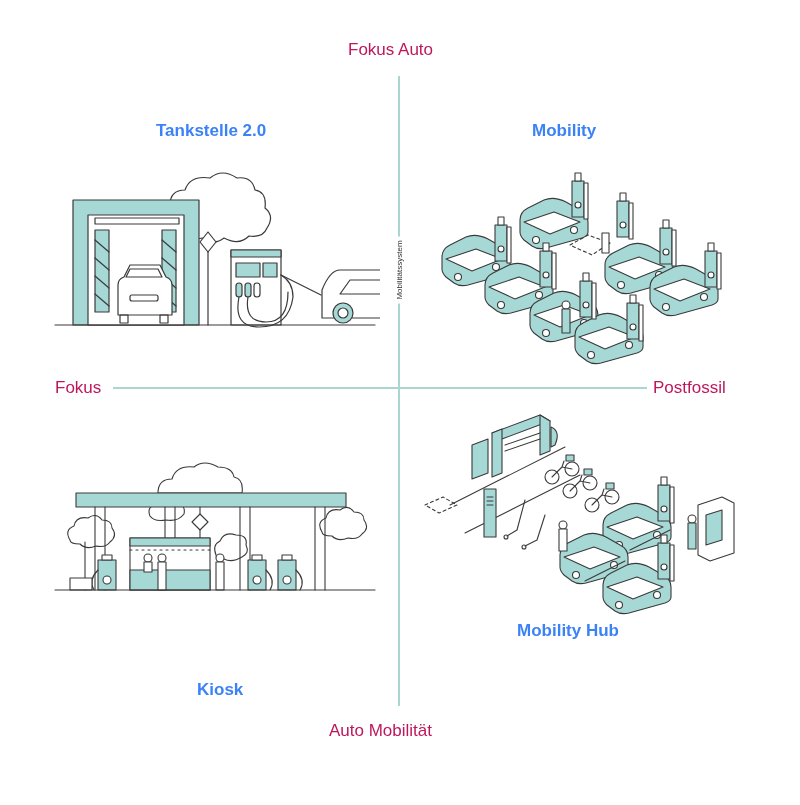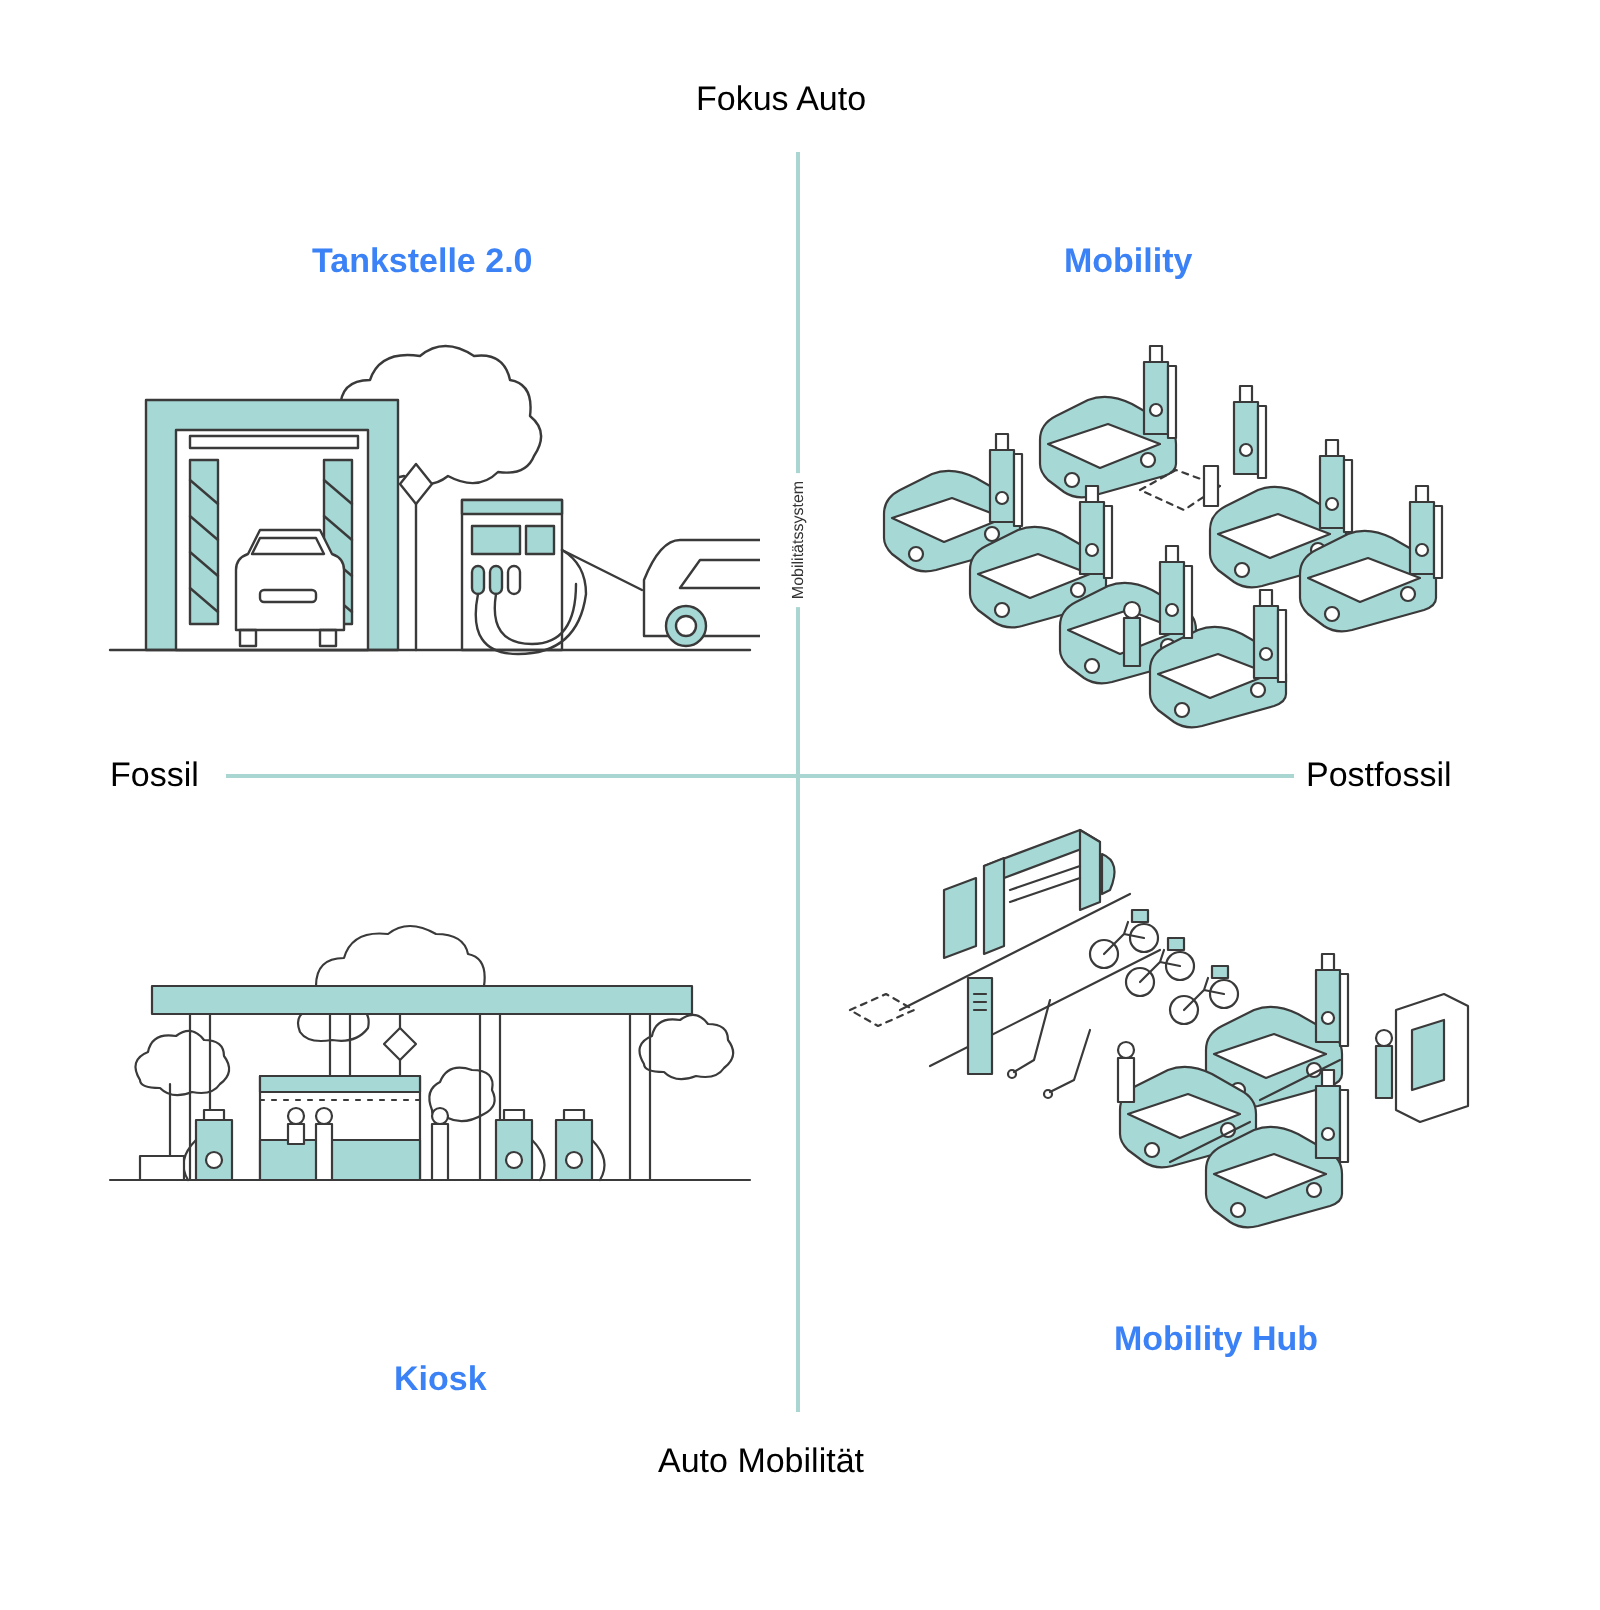--- a/index.html
+++ b/index.html
@@ -1,43 +1,43 @@
 <!DOCTYPE html>
 <html><head>
   <meta charset="utf-8">
   <style>
     html, body { margin: 0; padding: 0; background: #ffffff; }
     body { width: 800px; height: 805px; position: relative; overflow: hidden;
            font-family: "Liberation Sans", "DejaVu Sans", sans-serif; }
-    .axis-label { position: absolute; color: #000000; font-size: 17px; white-space: nowrap; text-align: center; }
+    .axis-label { position: absolute; color: #be185d; font-size: 17px; white-space: nowrap; text-align: center; }
     .quad-title { position: absolute; color: #3b82f6; font-size: 17px; font-weight: bold; white-space: nowrap; }
     .v-axis { position: absolute; left: 398px; top: 76px; width: 2px; height: 630px; background: #a9d6d0; }
     .h-axis { position: absolute; left: 113px; top: 387px; width: 534px; height: 2px; background: #a9d6d0; }
     .rot-label { position: absolute; left: 399px; top: 270px; transform: translate(-50%, -50%) rotate(-90deg);
                  font-size: 8px; color: #333; white-space: nowrap; background: #fff; padding: 0 4px; }
     .illus { position: absolute; }
   </style>
 </head>
 <body>
 
 <div>
 
   <div class="v-axis"></div>
   <div class="h-axis"></div>
   <div class="rot-label">Mobilitätssystem</div>
 
   <div class="axis-label" style="left:348px; top:40px;">Fokus Auto</div>
   <div class="axis-label" style="left:329px; top:721px;">Auto Mobilität</div>
-  <div class="axis-label" style="left:55px; top:378px;">Fossil</div>
+  <div class="axis-label" style="left:55px; top:378px;">Fokus</div>
   <div class="axis-label" style="left:653px; top:378px;">Postfossil</div>
 
   <div class="quad-title" style="left:156px; top:121px;">Tankstelle 2.0</div>
   <div class="quad-title" style="left:532px; top:121px;">Mobility</div>
   <div class="quad-title" style="left:197px; top:680px;">Kiosk</div>
-  <div class="quad-title" style="left:517px; top:660px;margin-left:40px;">Mobility Hub</div>
+  <div class="quad-title" style="left:517px; top:621px;">Mobility Hub</div>
 
   <svg class="illus" style="left:50px; top:170px;" width="330" height="170" viewBox="0 0 330 170" fill="none" stroke="#3a3a3a" stroke-width="1.2" stroke-linejoin="round" stroke-linecap="round">
 
     <path d="M120 35 q0 -15 15 -15 q5 -15 25 -12 q12 -10 27 0 q15 -2 18 12 q12 2 10 18 q10 8 2 20 q-4 10 -18 8 q-10 10 -25 2 q-10 8 -22 0 q-14 4 -18 -8 q-12 -4 -14 -25z" fill="#fff"></path>
 
     <rect x="23" y="30" width="126" height="125" fill="#a6d9d6"></rect>
     <rect x="38" y="45" width="96" height="110" fill="#fff"></rect>
     <rect x="45" y="48" width="84" height="6" fill="#fff"></rect>
 
     <rect x="45" y="60" width="14" height="82" fill="#a6d9d6"></rect>

